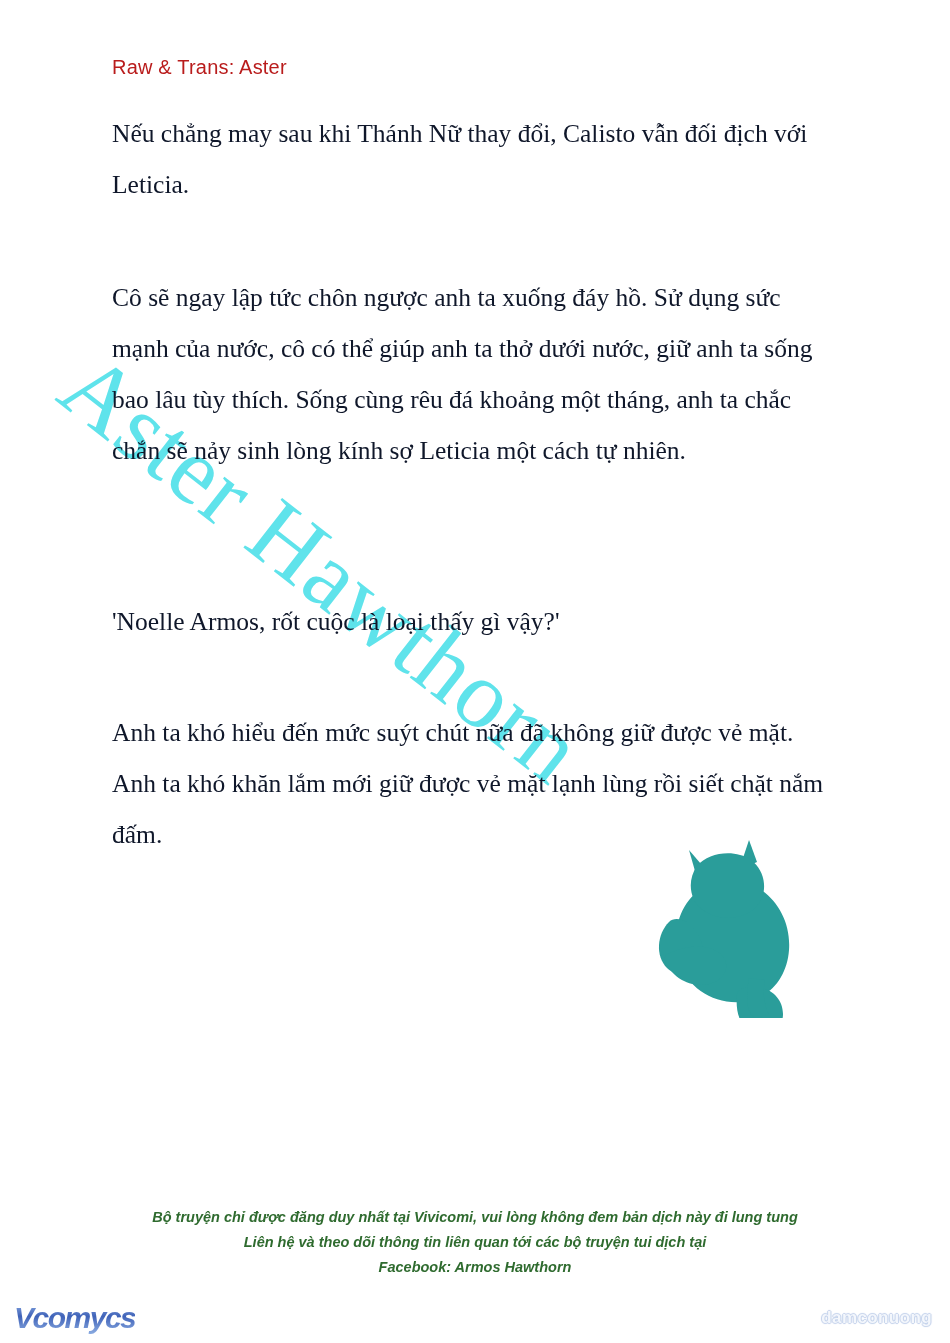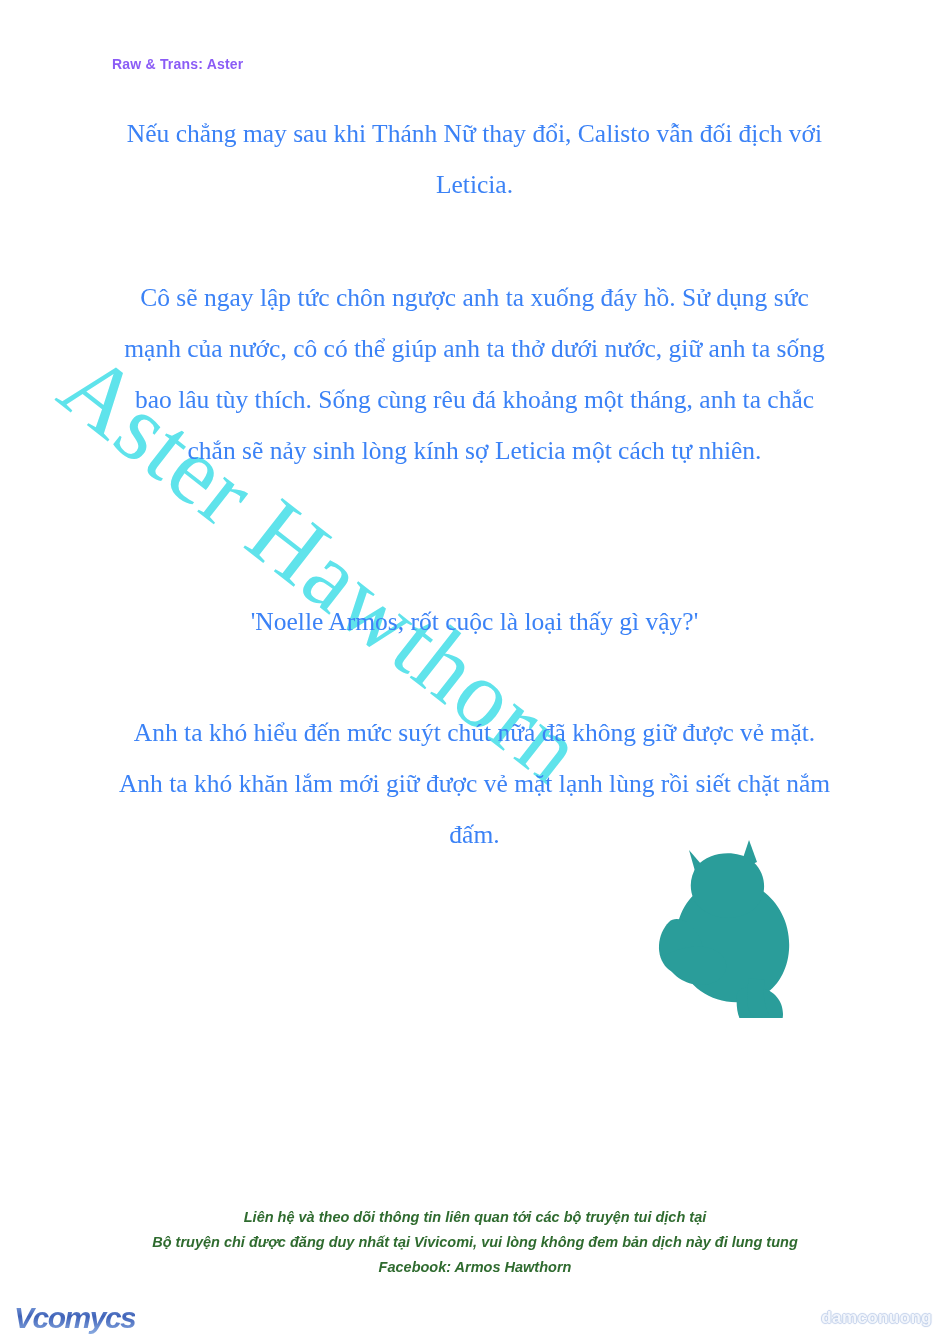--- a/index.html
+++ b/index.html
@@ -20,42 +20,41 @@
     inset: 0;
     background: #ffffff;
   }
 
   
   .doc-header {
     position: absolute;
     left: 112px;
     top: 56px;
     font-family: "Liberation Sans", sans-serif;
-    font-size: 14px;
-    color: #8b5cf6;
+    font-size: 20px;
+    color: #b91c1c;
     letter-spacing: 0.2px;
     white-space: nowrap;
-    font-weight: bold;
   }
 
   
   .body-col {
     position: absolute;
     left: 112px;
     top: 108px;
     width: 725px;
   }
 
   .para {
     font-family: "Liberation Serif", serif;
     font-size: 25.5px;
     line-height: 51px;
-    color: #3b82f6;
+    color: #0f172a;
     margin: 0;
-    text-align: center;
+    text-align: left;
     position: relative;
     z-index: 3;
   }
 
   .gap-lg { height: 62px; }
   .gap-md { height: 60px; }
 
   
   .watermark {
     position: absolute;
@@ -192,22 +191,22 @@
 
         <path d="M92 176 C90 196 96 212 112 216 C126 219 138 210 138 196
                  C138 182 128 172 116 170 C106 168 94 169 92 176 Z"></path>
         <path d="M104 160 C100 180 102 196 110 200 L124 196
                  C118 186 118 172 120 162 Z"></path>
       </g>
     </svg>
   </div>
 
   <div class="footer-notice">
+    <div>Bộ truyện chỉ được đăng duy nhất tại Vivicomi, vui lòng không đem bản dịch này đi lung tung</div>
     <div>Liên hệ và theo dõi thông tin liên quan tới các bộ truyện tui dịch tại</div>
-    <div>Bộ truyện chỉ được đăng duy nhất tại Vivicomi, vui lòng không đem bản dịch này đi lung tung</div>
     <div>Facebook: Armos Hawthorn</div>
   </div>
 
   <div class="bottom-bar">
     <div class="site-logo">Vcomycs</div>
     <div class="corner-tag">damconuong</div>
   </div>
 
 </div>
 

